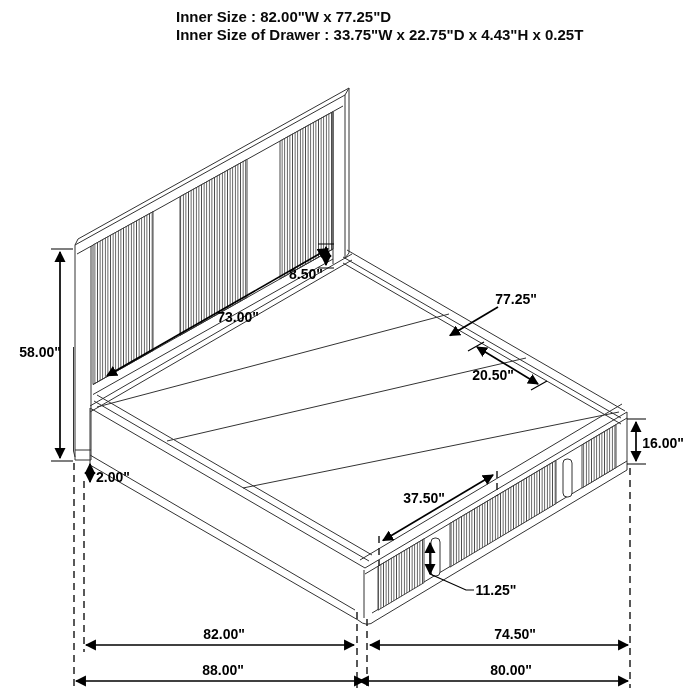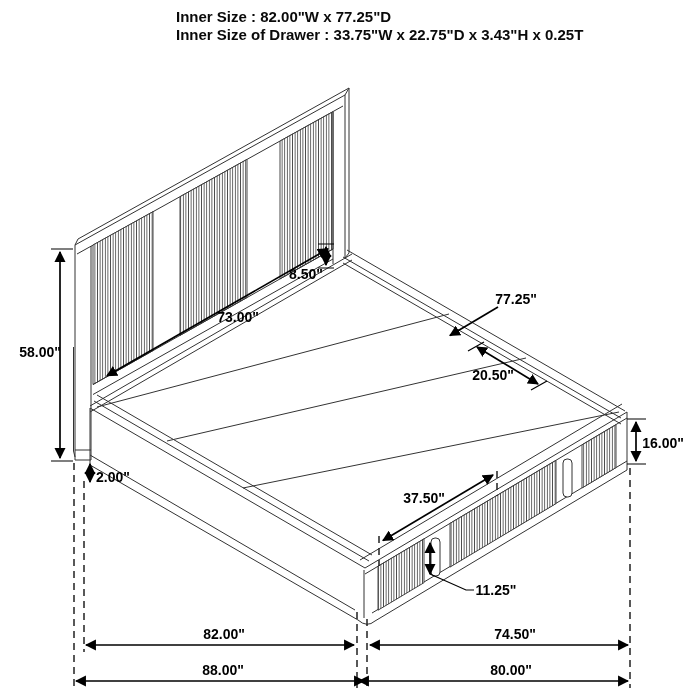--- a/index.html
+++ b/index.html
@@ -131,21 +131,21 @@
       <path d="M86,645 L354,645" marker-start="url(#ah)" marker-end="url(#ah)"></path>
       <path d="M370,645 L628,645" marker-start="url(#ah)" marker-end="url(#ah)"></path>
 
       <path d="M76,681 L364,681" marker-start="url(#ah)" marker-end="url(#ah)"></path>
       <path d="M359,681 L628,681" marker-start="url(#ah)" marker-end="url(#ah)"></path>
     </g>
   </svg>
 
   <div class="title-block">
     <div>Inner Size : 82.00"W x 77.25"D</div>
-    <div>Inner Size of Drawer : 33.75"W x 22.75"D x 3.43"H x 0.25T</div>
+    <div>Inner Size of Drawer : 33.75"W x 22.75"D x 4.43"H x 0.25T</div>
   </div>
 
   <div class="dim" style="left:40px;top:352px;">58.00"</div>
   <div class="dim" style="left:113px;top:477px;">2.00"</div>
   <div class="dim" style="left:238px;top:317px;">73.00"</div>
   <div class="dim" style="left:306px;top:274px;">8.50"</div>
   <div class="dim" style="left:516px;top:299px;">77.25"</div>
   <div class="dim" style="left:493px;top:375px;">20.50"</div>
   <div class="dim" style="left:663px;top:443px;">16.00"</div>
   <div class="dim" style="left:424px;top:498px;">37.50"</div>

